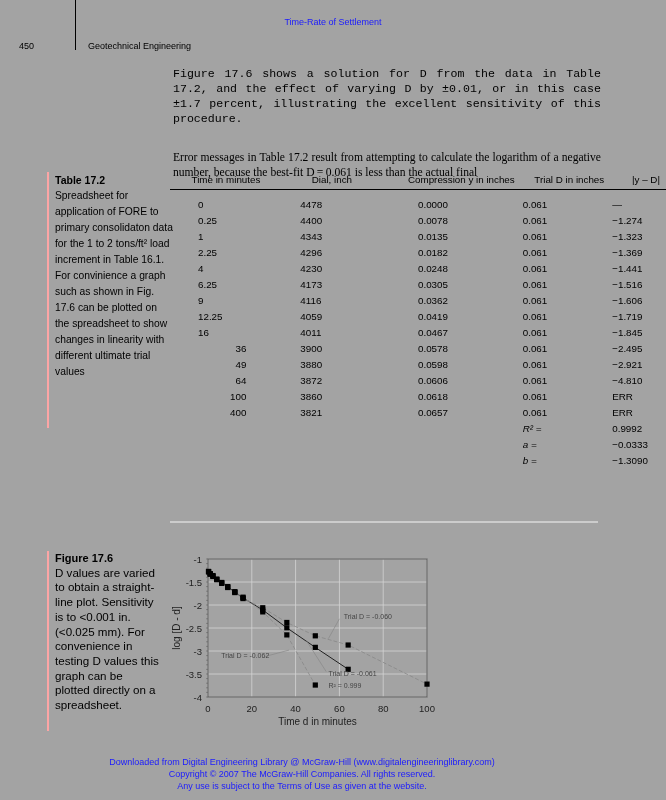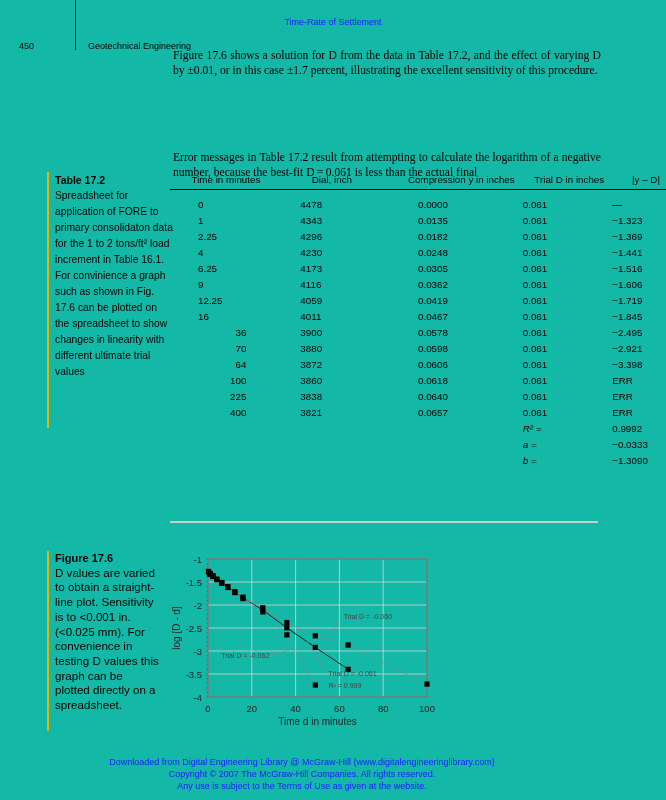--- a/index.html
+++ b/index.html
@@ -1,25 +1,25 @@
 <!DOCTYPE html>
 <html><head>
 <meta charset="utf-8">
 <style>
   body { margin:0; background:#fff; }
-  #page { position:relative; width:666px; height:800px; background:#14b8a6; overflow:hidden; font-family:"Liberation Sans", sans-serif; color:#000; }
+  #page { position:relative; width:666px; height:800px; background:#a3a3a3; overflow:hidden; font-family:"Liberation Sans", sans-serif; color:#000; }
   .abs { position:absolute; }
   .running-title { left:0; width:666px; top:17px; text-align:center; font-size:9px; color:#1a1aff; }
   .vrule { left:75px; top:0; width:1px; height:50px; background:#000; }
   .page-num { left:19px; top:41px; font-size:9px; }
   .book-title { left:88px; top:41px; font-size:9px; }
   .body-text { left:173px; width:428px; font-family:"Liberation Serif", serif; font-size:11.6px; line-height:15px; text-align:justify; }
-  .p1 { top:48px; }
+  .p1 { top:66px;font-family:Liberation Mono, monospace; }
   .p2 { top:142px;margin-top:8px; }
-  .sidebar { left:47px; border-left:2px solid #eab308; padding-left:6px; font-size:10.3px; line-height:16px; width:118px; }
+  .sidebar { left:47px; border-left:2px solid #fca5a5; padding-left:6px; font-size:10.3px; line-height:16px; width:118px; }
   .sb-table { top:172px; height:256px; }
   .sb-fig { top:551px; height:180px; width:104px; font-size:11.6px; line-height:14.7px; }
   .sb-title { font-weight:bold; font-size:10.5px; }
   .sb-fig .sb-title { font-size:11px; }
   table.data { position:absolute; left:170px; top:172px; border-collapse:collapse; font-size:9.8px; }
   table.data th { font-weight:normal; text-align:right; padding:0 6px 3px 2px; border-bottom:1px solid #000; white-space:nowrap; height:14px; }
   table.data td { height:16px; padding:0; white-space:nowrap; }
   table.data tr.first td { padding-top:6px; }
   .c-time { width:86px; padding-left:28px !important; }
   .c-time.r { text-align:right; padding-right:20px !important; padding-left:0 !important; }
@@ -60,20 +60,27 @@
     </thead>
     <tbody id="tbody">
         <tr class="first">
           <td class="c-time">0</td>
           <td class="c-dial">4478</td>
           <td class="c-comp">0.0000</td>
           <td class="c-trial">0.061</td>
           <td class="c-diff">—</td>
         </tr>
         <tr>
+          <td class="c-time">0.25</td>
+          <td class="c-dial">4400</td>
+          <td class="c-comp">0.0078</td>
+          <td class="c-trial">0.061</td>
+          <td class="c-diff">−1.274</td>
+        </tr>
+        <tr>
           <td class="c-time">1</td>
           <td class="c-dial">4343</td>
           <td class="c-comp">0.0135</td>
           <td class="c-trial">0.061</td>
           <td class="c-diff">−1.323</td>
         </tr>
         <tr>
           <td class="c-time">2.25</td>
           <td class="c-dial">4296</td>
           <td class="c-comp">0.0182</td>
@@ -116,44 +123,37 @@
           <td class="c-diff">−1.845</td>
         </tr>
         <tr>
           <td class="c-time r">36</td>
           <td class="c-dial">3900</td>
           <td class="c-comp">0.0578</td>
           <td class="c-trial">0.061</td>
           <td class="c-diff">−2.495</td>
         </tr>
         <tr>
-          <td class="c-time r">70</td>
+          <td class="c-time r">49</td>
           <td class="c-dial">3880</td>
           <td class="c-comp">0.0598</td>
           <td class="c-trial">0.061</td>
           <td class="c-diff">−2.921</td>
         </tr>
         <tr>
           <td class="c-time r">64</td>
           <td class="c-dial">3872</td>
           <td class="c-comp">0.0606</td>
           <td class="c-trial">0.061</td>
-          <td class="c-diff">−3.398</td>
+          <td class="c-diff">−4.810</td>
         </tr>
         <tr>
           <td class="c-time r">100</td>
           <td class="c-dial">3860</td>
           <td class="c-comp">0.0618</td>
-          <td class="c-trial">0.061</td>
-          <td class="c-diff">ERR</td>
-        </tr>
-        <tr>
-          <td class="c-time r">225</td>
-          <td class="c-dial">3838</td>
-          <td class="c-comp">0.0640</td>
           <td class="c-trial">0.061</td>
           <td class="c-diff">ERR</td>
         </tr>
         <tr>
           <td class="c-time r">400</td>
           <td class="c-dial">3821</td>
           <td class="c-comp">0.0657</td>
           <td class="c-trial">0.061</td>
           <td class="c-diff">ERR</td>
         </tr>

